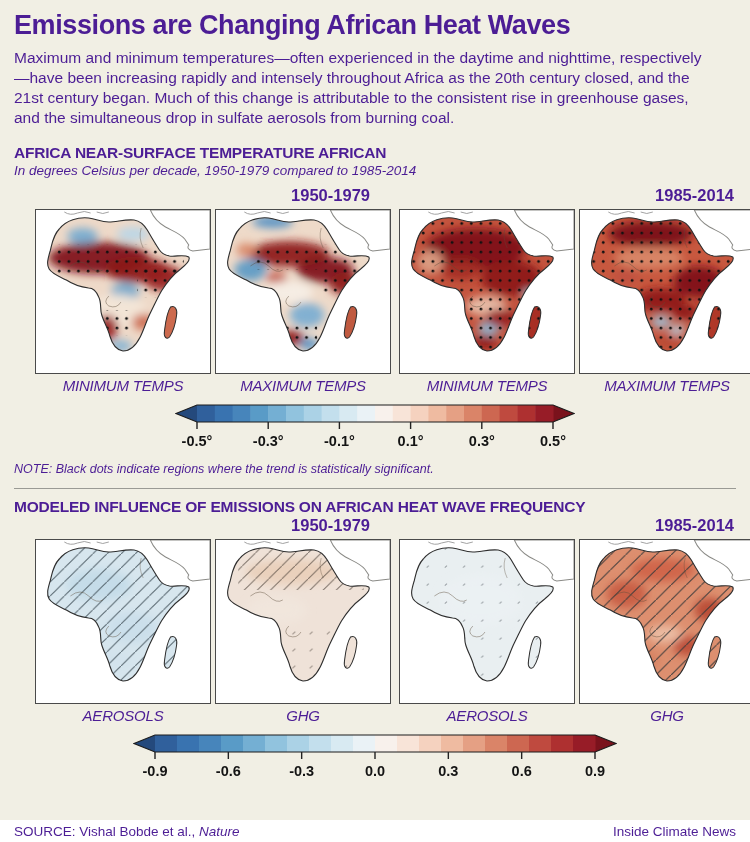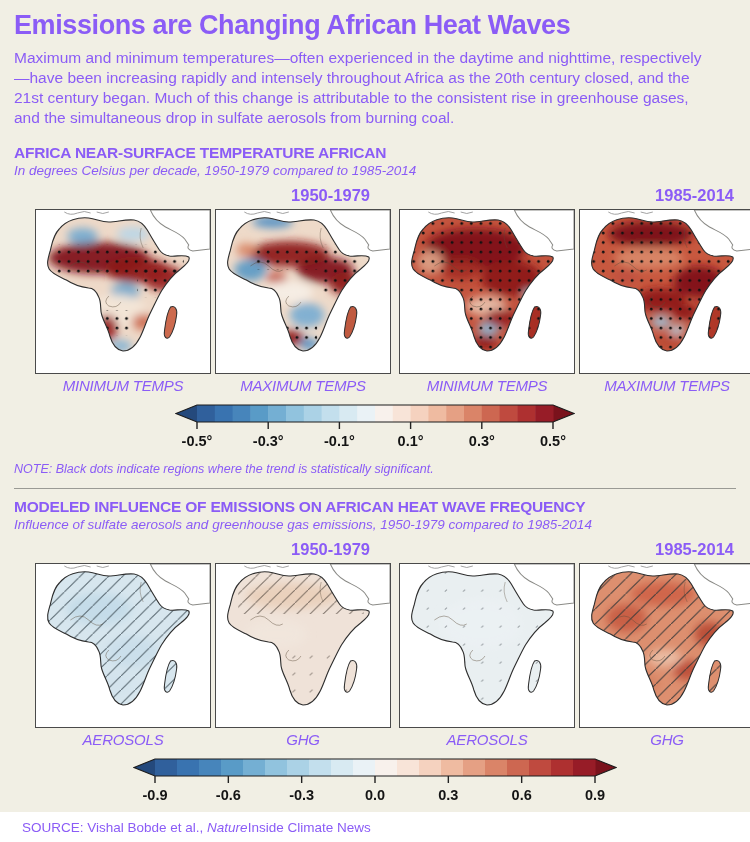--- a/index.html
+++ b/index.html
@@ -1,17 +1,17 @@
 <!DOCTYPE html>
 <html><head>
 <meta charset="utf-8">
 <style>
   html,body{margin:0;padding:0;}
   .page{position:relative;width:750px;height:842px;background:#f1efe4;overflow:hidden;
-        font-family:"Liberation Sans",sans-serif;color:#8b5cf6;}
+        font-family:"Liberation Sans",sans-serif;color:#4c1d95;}
   .content{padding:6px 14px 0 14px;}
   h1{font-size:27px;font-weight:700;letter-spacing:-0.4px;margin:4px 0 7px 0;}
   .intro{font-size:15.5px;line-height:1.3;margin:0 0 15px 0;max-width:690px;}
   h2{font-size:15.5px;font-weight:700;letter-spacing:-0.2px;margin:0;}
   .sub{font-style:italic;font-size:13.5px;margin:1px 0 8px 0;}
   .period-row{display:flex;margin-bottom:4px;}
   .period{width:356px;text-align:right;font-weight:700;font-size:16.5px;}
   .period+.period{margin-left:8px;}
   .maps-row{display:flex;padding-left:21px;}
   .map-panel{width:176px;margin:0 4px 0 0;}
@@ -19,22 +19,22 @@
   .map-panel.last{margin-right:0;}
   .map-box{width:176px;height:165px;background:#fff;border:1.5px solid #4a4a4a;box-sizing:border-box;}
   .map-box svg{display:block;width:100%;height:100%;}
   .map-caption{text-align:center;font-style:italic;font-size:15px;letter-spacing:-0.2px;margin-top:3px;}
   .colorbar{margin:9px auto 0 auto;text-align:center;}
   .cb1{width:400px;}
   .cb2{width:484px;}
   .cb-title{font-weight:700;font-size:15px;margin-bottom:3px;}
   .note{font-style:italic;font-size:12.5px;margin:7px 0 0 0;}
   .divider{border:none;border-top:1.5px solid #9a9a94;margin:12px 0 9px 0;}
-  footer{position:absolute;left:0;right:0;bottom:0;height:30px;background:#fff;
-         display:flex;justify-content:flex-start;align-items:center;padding:0 22px;font-size:13.5px;}
+  footer{position:absolute;left:0;right:0;bottom:0;height:22px;background:#fff;
+         display:flex;justify-content:space-between;align-items:center;padding:0 14px;font-size:13.5px;}
   footer em{font-style:italic;}
 </style>
 </head>
 <body>
 
 <div class="page">
   <div class="content">
 
     <h1>Emissions are Changing African Heat Waves</h1>
     <p class="intro">Maximum and minimum temperatures—often experienced in the daytime and nighttime, respectively—have been increasing rapidly and intensely throughout Africa as the 20th century closed, and the 21st century began. Much of this change is attributable to the consistent rise in greenhouse gases, and the simultaneous drop in sulfate aerosols from burning coal.</p>
@@ -286,21 +286,20 @@
             </svg></div>
       </div>
 
       <p class="note">NOTE: Black dots indicate regions where the trend is statistically significant.</p>
     </section>
 
     <hr class="divider">
 
     <section>
       <h2>MODELED INFLUENCE OF EMISSIONS ON AFRICAN HEAT WAVE FREQUENCY</h2>
-      <p class="sub">Influence of sulfate aerosols and greenhouse gas emissions, 1950-1979 compared to 1985-2014</p>
 
       <div class="period-row">
         <div class="period">1950-1979</div>
         <div class="period">1985-2014</div>
       </div>
 
       <div class="maps-row">
         <figure class="map-panel" style="margin:0 4px 0 0">
           <div class="map-box">
               <svg viewBox="0 0 172 163" preserveAspectRatio="none">

